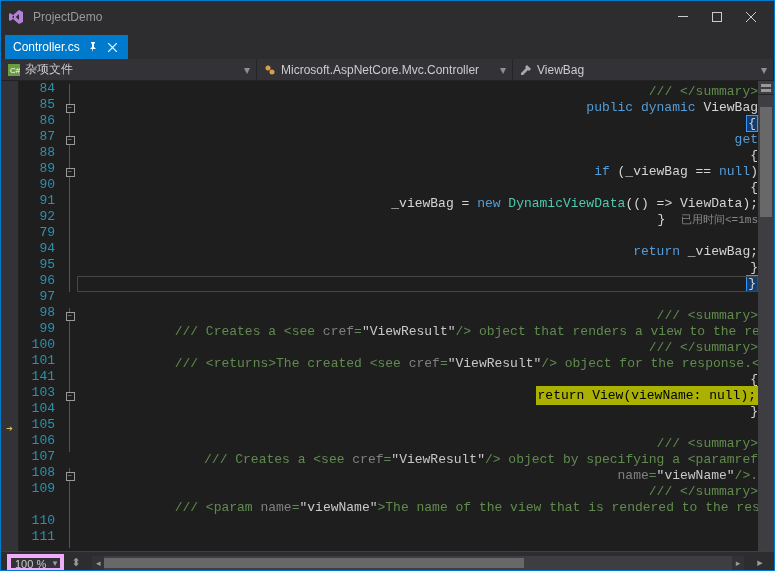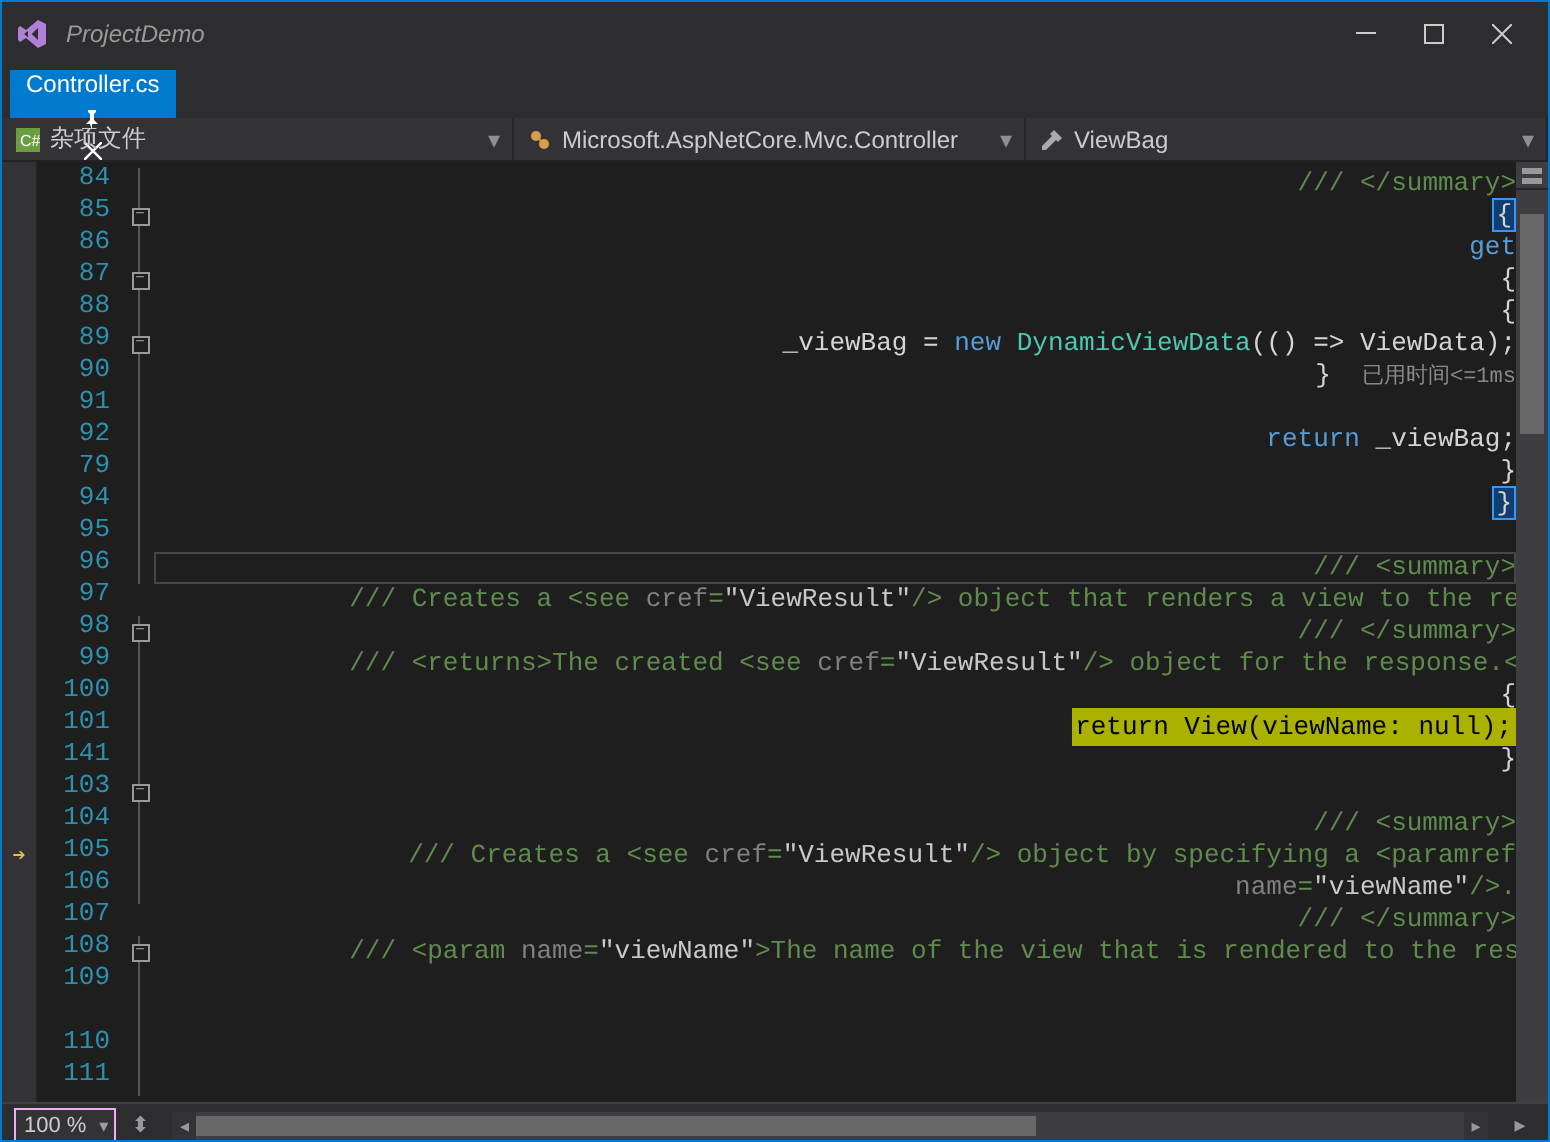--- a/index.html
+++ b/index.html
@@ -11,21 +11,20 @@
   color: #d0d0d0;
   overflow: hidden;
   border: 1px solid #007acc;
 }
 .titlebar {
   height: 30px;
   background: #2d2d30;
   display: flex;
   align-items: center;
   padding: 16px 6px;
-  font-style: italic;
 }
 .vs-logo {
   width: 18px; height: 18px;
   margin-right: 8px;
   display: flex; align-items: center; justify-content: center;
 }
 .title-text { color: #999; font-size: 12px; }
 .title-spacer { flex: 1; }
 .winbtn {
   width: 34px; height: 26px;
@@ -40,21 +39,20 @@
   padding-left: 4px;
 }
 .tab {
   height: 24px;
   background: #007acc;
   color: #fff;
   padding: 0 8px;
   display: flex; align-items: center;
   font-size: 12px;
   gap: 6px;
-  flex-direction: column;
 }
 .pin-icon, .close-icon { width: 14px; height: 14px; display:flex;align-items:center;justify-content:center;}
 .navbar {
   height: 22px;
   background: #333337;
   display: flex;
   align-items: stretch;
   border-bottom: 1px solid #222;
 }
 .nav-item {
@@ -159,25 +157,25 @@
   background: #2d2d30;
   border-top:1px solid #3f3f46;
   display:flex;align-items:center;
   padding: 0 6px;
   gap: 4px;
   color:#ccc;
 }
 .zoom-sel {
   background:#333337;
   color:#ccc;
-  border:1px solid #f0abfc;
+  border:4px solid #f0abfc;
   padding: 0 14px 0 4px;
   height:18px;
   font-size:11px;
-  display:flex;align-items:center;
+  display:flex;
   position:relative;
 }
 .zoom-sel::after{content:"▾";position:absolute;right:3px;font-size:9px;opacity:0.7;}
 .arrow-icon{width:16px;height:16px;display:flex;align-items:center;justify-content:center;font-size:11px;color:#999;}
 .hscroll {
   flex:1; height:14px; background:#3e3e42; position:relative; margin: 0 4px;
 }
 .hscroll-thumb{position:absolute;top:2px;bottom:2px;left:12px;width:420px;background:#686868;}
 .hscroll-arrow{position:absolute;top:0;bottom:0;width:12px;background:#333337;display:flex;align-items:center;justify-content:center;font-size:9px;color:#999;}
 .current-line-border { box-shadow: inset 0 0 0 1px #464646; position:absolute; left:0; right:0; height:16px; pointer-events:none;}
@@ -411,23 +409,25 @@
       </div>
       <div class="outline-cell">
         <div class="outline-line" style="top:0;bottom:0"></div>
       </div>
       <div class="outline-cell">
         <div class="outline-line" style="top:0;bottom:0"></div>
       </div>
     </div>
   <div class="code-content" id="code-content">
       <div class="code-line">            <span class="c-comment">/// &lt;/summary&gt;</span></div>
+      <div class="code-line">            <span class="c-keyword">public </span><span class="c-keyword">dynamic </span><span class="c-ident">ViewBag</span></div>
       <div class="code-line">            <span class="highlight-brace">{</span></div>
       <div class="code-line">                <span class="c-keyword">get</span></div>
       <div class="code-line">                <span class="c-ident">{</span></div>
+      <div class="code-line">                    <span class="c-keyword">if </span><span class="c-ident">(_viewBag == </span><span class="c-keyword">null</span><span class="c-ident">)</span></div>
       <div class="code-line">                    <span class="c-ident">{</span></div>
       <div class="code-line">                        <span class="c-ident">_viewBag = </span><span class="c-keyword">new </span><span class="c-type">DynamicViewData</span><span class="c-ident">(() =&gt; ViewData);</span></div>
       <div class="code-line">                    <span class="c-ident">}  </span><span class="c-hint">已用时间&lt;=1ms</span></div>
       <div class="code-line">                <span class="c-ident"></span></div>
       <div class="code-line">                    <span class="c-keyword">return </span><span class="c-ident">_viewBag;</span></div>
       <div class="code-line">                <span class="c-ident">}</span></div>
       <div class="current-line-border" style="top: 195px;"></div>
       <div class="code-line">            <span class="highlight-brace">}</span></div>
       <div class="code-line"><span class="c-ident"></span></div>
       <div class="code-line">            <span class="c-comment">/// &lt;summary&gt;</span></div>

